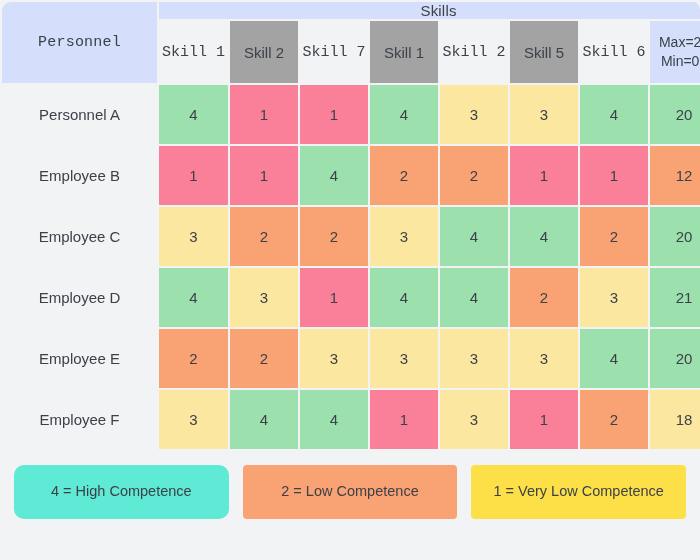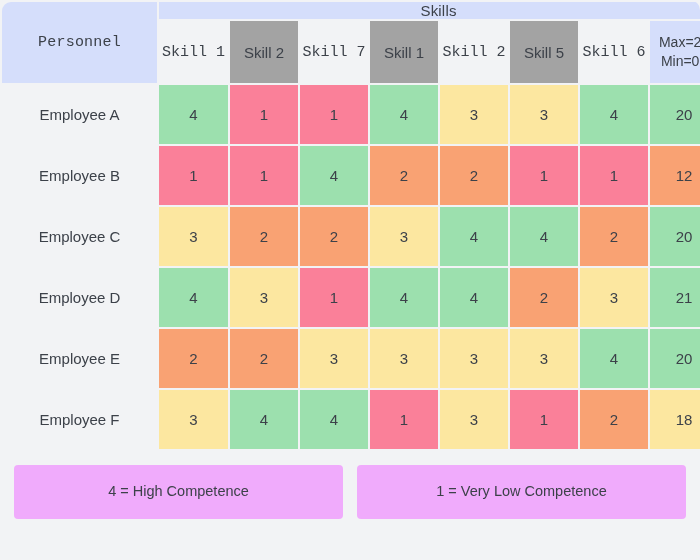--- a/index.html
+++ b/index.html
@@ -116,24 +116,24 @@
     display: flex;
     align-items: center;
     justify-content: center;
     text-align: center;
     font-size: 14.5px;
     line-height: 1.35;
     color: #3c4149;
     padding: 0 6px;
     box-sizing: border-box;
   }
-  .legend-item.lvl4 { background: #f0abfc; }
+  .legend-item.lvl4 { background: #5eead4; border-radius: 10px; }
   .legend-item.lvl3 { background: #fce7a0; }
   .legend-item.lvl2 { background: #f9a273; }
-  .legend-item.lvl1 { background: #f0abfc; }
+  .legend-item.lvl1 { background: #fde047; }
 </style>
 </head>
 <body>
 
 <div id="app">
 
   <table class="matrix">
     <colgroup>
       <col style="width:155px">
       <col style="width:69px">
@@ -159,21 +159,21 @@
         <th class="sub-head tone-b">Skill 5</th>
         <th class="sub-head tone-a">Skill 6</th>
         <th class="sub-head minmax">
           <div>Max=28</div>
           <div>Min=07</div>
         </th>
       </tr>
     </thead>
     <tbody id="matrix-body">
         <tr>
-          <td class="row-label">Employee A</td>
+          <td class="row-label">Personnel A</td>
           <td class="cell lvl4">4</td>
           <td class="cell lvl1">1</td>
           <td class="cell lvl1">1</td>
           <td class="cell lvl4">4</td>
           <td class="cell lvl3">3</td>
           <td class="cell lvl3">3</td>
           <td class="cell lvl4">4</td>
           <td class="total lvl4">20</td>
         </tr>
         <tr>
@@ -229,16 +229,17 @@
           <td class="cell lvl3">3</td>
           <td class="cell lvl1">1</td>
           <td class="cell lvl2">2</td>
           <td class="total lvl3">18</td>
         </tr>
       </tbody>
   </table>
 
   <div class="legend" id="legend">
       <div class="legend-item lvl4">4 = High Competence</div>
+      <div class="legend-item lvl2">2 = Low Competence</div>
       <div class="legend-item lvl1">1 = Very Low Competence</div>
     </div>
 
 </div>
 
 </body></html>

